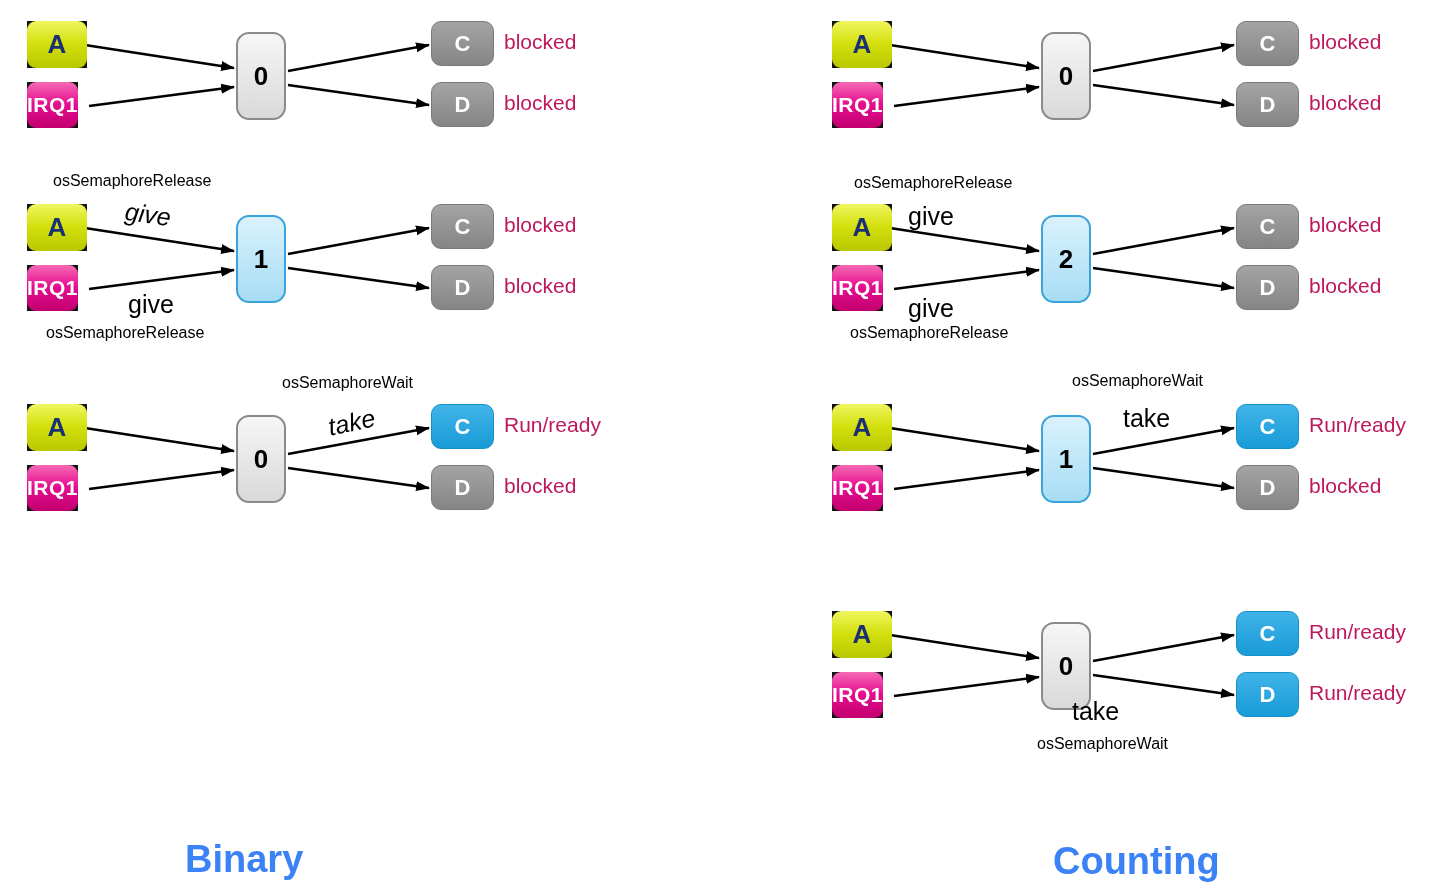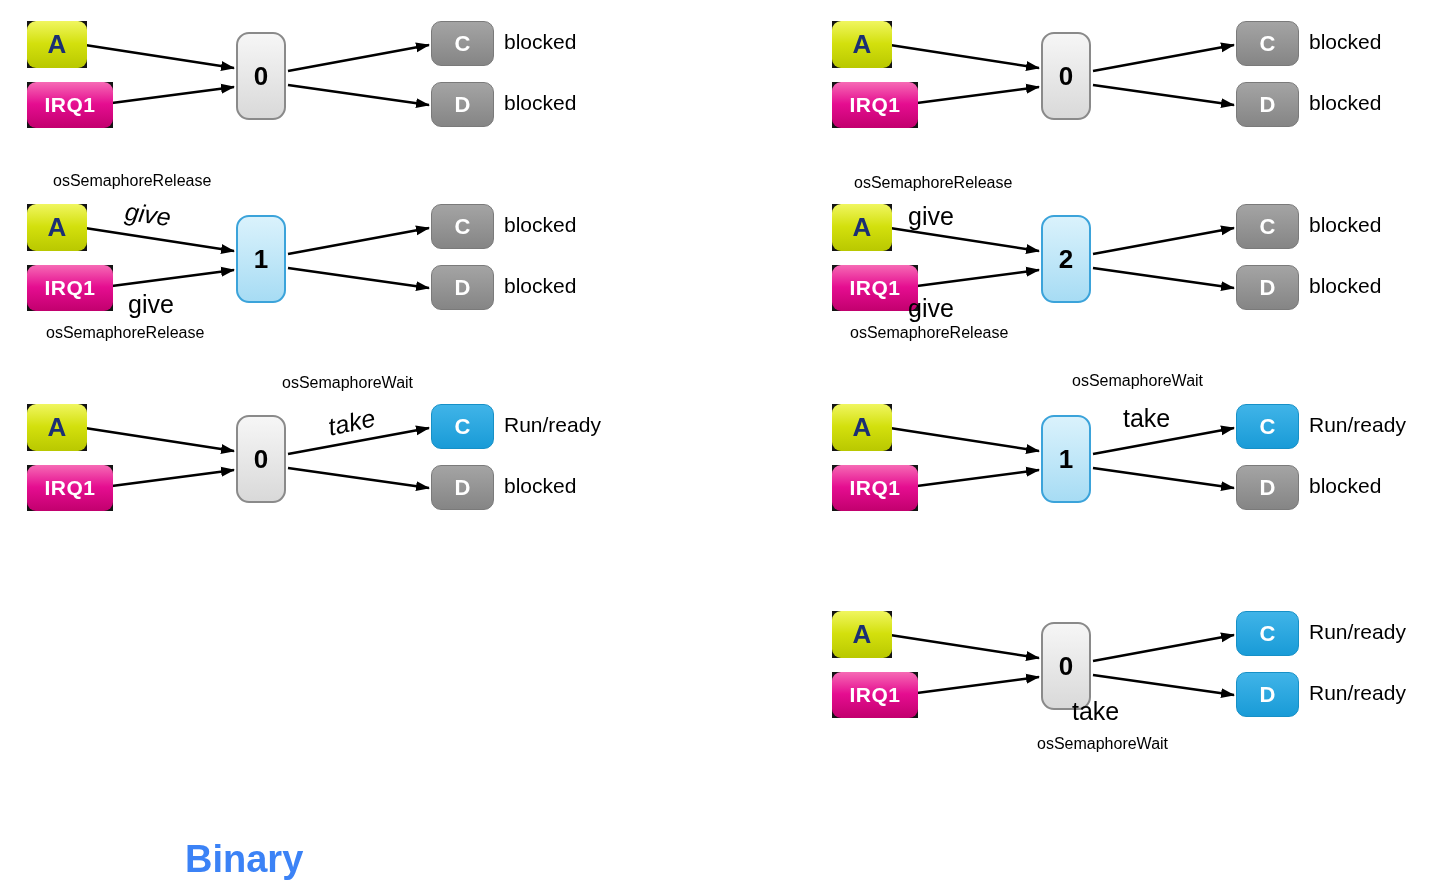--- a/index.html
+++ b/index.html
@@ -6,36 +6,36 @@
   body{font-family:"Liberation Sans","DejaVu Sans",sans-serif;}
   #canvas{position:relative;width:1440px;height:896px;background:#fff;overflow:hidden;}
   .row{position:absolute;width:660px;height:140px;}
   .arrows{position:absolute;left:0;top:0;overflow:visible;pointer-events:none;}
   
   .src{position:absolute;background:#141414;}
   .face{position:absolute;inset:0;border-radius:9px;display:flex;align-items:center;justify-content:center;}
   .src-a{left:0;top:0;width:60px;height:47px;}
   .src-a .face{background:linear-gradient(180deg,#f0f660 0%,#d3e00d 48%,#b9c800 100%);
     color:#1b2f73;font-weight:bold;font-size:26px;}
-  .src-irq{left:0;top:61px;width:51px;height:46px;padding-left:35px;}
+  .src-irq{left:0;top:61px;width:51px;height:46px;}
   .src-irq .face{background:linear-gradient(180deg,#f66ab5 0%,#e50d90 48%,#c2006e 100%);
     color:#fff;font-weight:bold;font-size:21px;letter-spacing:.5px;}
   
   .counter{position:absolute;left:209px;top:11px;width:50px;height:88px;border-radius:13px;
     display:flex;align-items:center;justify-content:center;font-size:26px;font-weight:bold;color:#000;box-sizing:border-box;}
   .counter.gray{background:linear-gradient(180deg,#f6f6f6 0%,#d9d9d9 100%);border:2px solid #8a8a8a;}
   .counter.blue{background:linear-gradient(180deg,#daf2fc 0%,#a7dcf4 100%);border:2px solid #3ba3da;}
   
   .tgt{position:absolute;width:63px;height:45px;border-radius:10px;display:flex;align-items:center;
     justify-content:center;color:#fff;font-weight:bold;font-size:22px;box-sizing:border-box;}
   .tgt.pos-c{left:404px;top:0;}
   .tgt.pos-d{left:404px;top:61px;}
   .tgt.gray{background:linear-gradient(180deg,#a4a4a4 0%,#858585 100%);border:1px solid #7a7a7a;}
   .tgt.blue{background:linear-gradient(180deg,#40b4e8 0%,#199bd7 100%);border:1px solid #1690c7;}
-  .status{position:absolute;font-size:21px;color:#000000;white-space:nowrap;}
+  .status{position:absolute;font-size:21px;color:#be185d;white-space:nowrap;}
   .status.pos-c{left:477px;top:9px;}
   .status.pos-d{left:477px;top:70px;}
   
   .ann{position:absolute;white-space:nowrap;color:#000;}
   .ann.api{font-size:16px;}
   .ann.verb{font-size:25px;}
   .ann.italic{font-style:italic;}
   
   .title{position:absolute;font-size:38px;font-weight:bold;color:#3b82f6;}
   #title-left{left:185px;top:838px;}
@@ -223,13 +223,14 @@
         <div class="counter gray">0</div>
         <div class="tgt pos-c blue">C</div>
         <div class="status pos-c">Run/ready</div>
         <div class="tgt pos-d blue">D</div>
         <div class="status pos-d">Run/ready</div>
         <div class="ann verb" style="left: 240px; top: 86px;">take</div>
         <div class="ann api" style="left: 205px; top: 124px;">osSemaphoreWait</div>
       </div>
     </div>
   <div class="title" id="title-left">Binary</div>
+  <div class="title" id="title-right">Counting</div>
 </div>
 
 </body></html>

